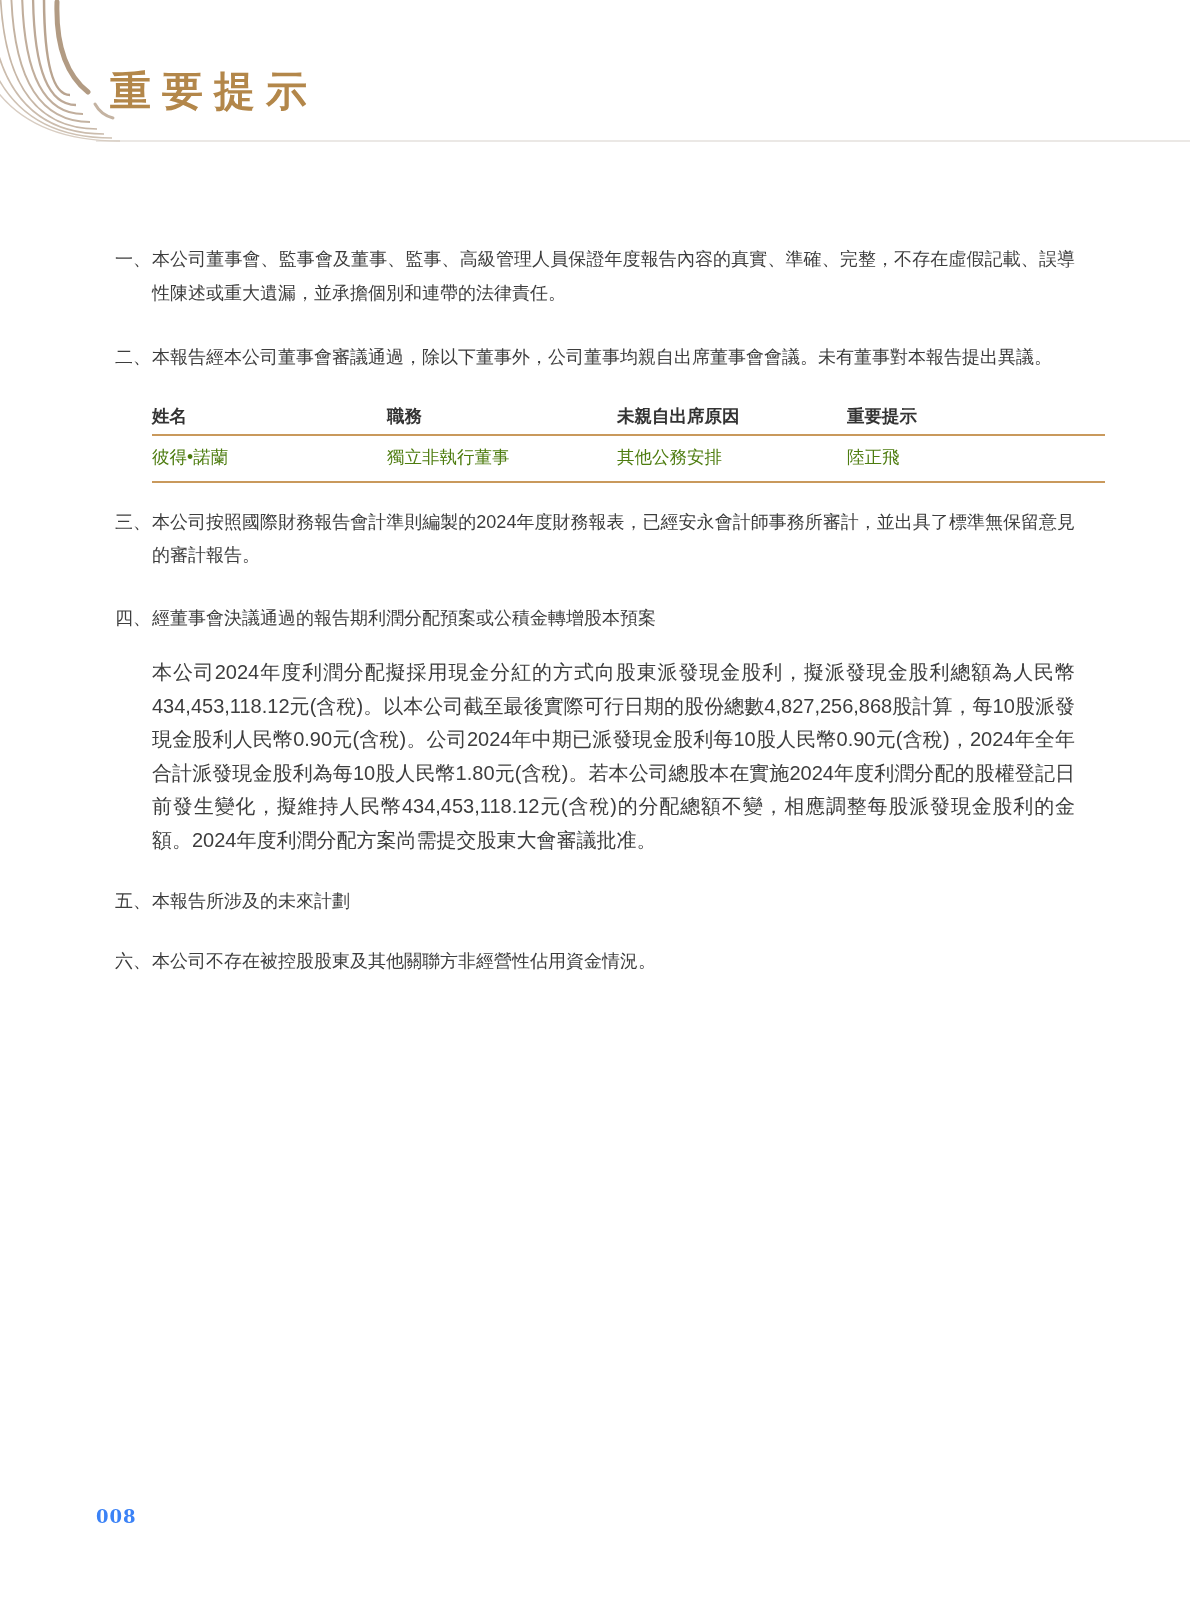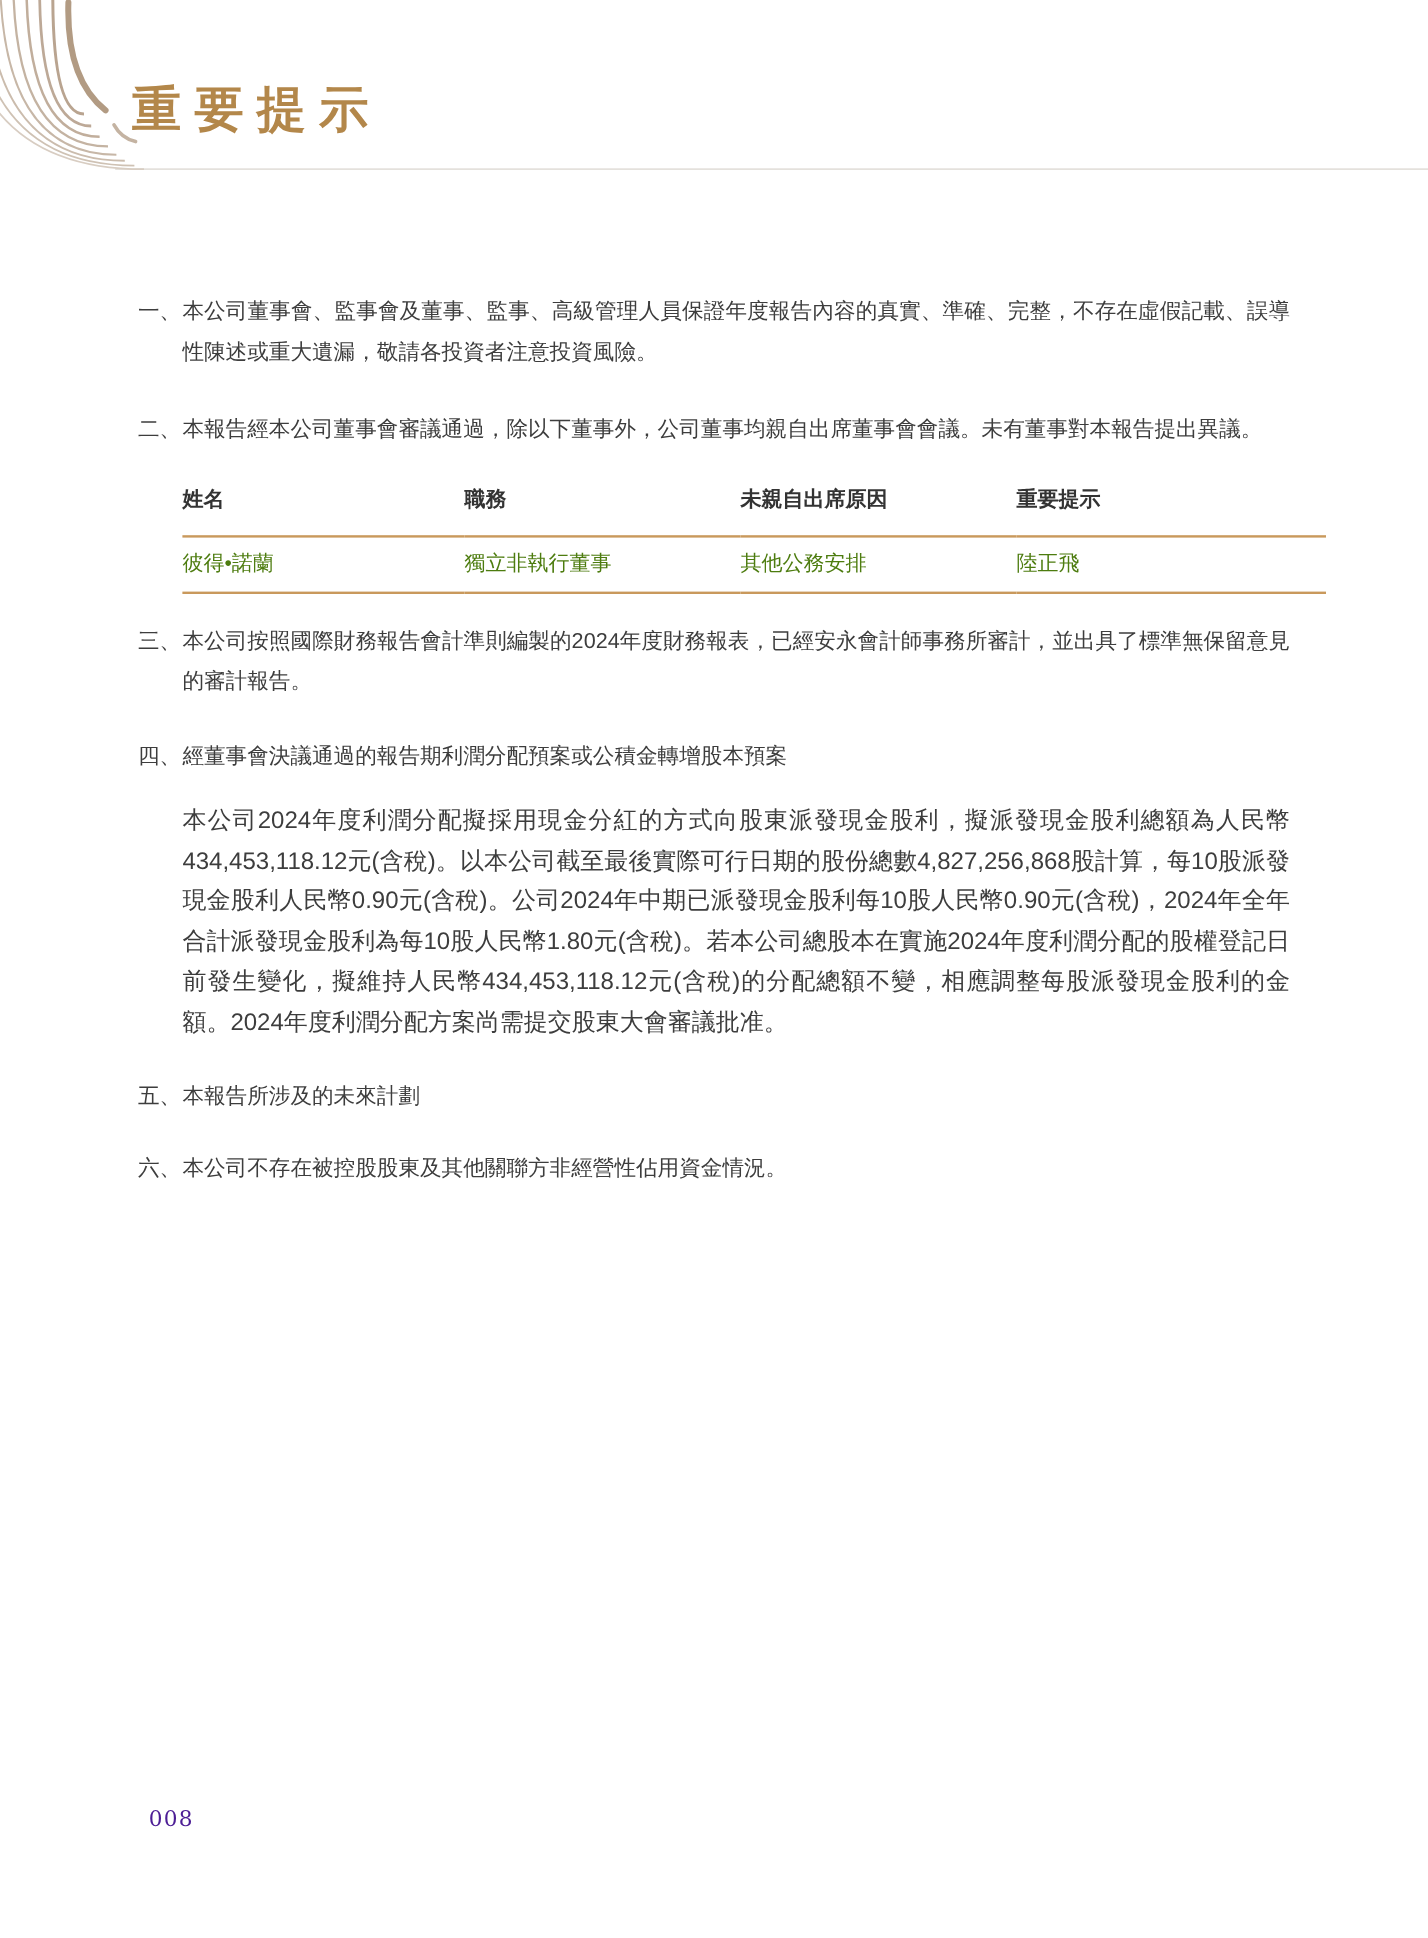--- a/index.html
+++ b/index.html
@@ -29,40 +29,40 @@
     text-align:justify;color:var(--text);
   }
   .section .num{width:37px;flex:none;}
   .section .body{flex:1;}
   #sec1{margin-top:122px;}
   #sec2{margin-top:31px;}
   .table-wrap{margin:23px -30px 0 37px;}
   table.n-table{width:100%;border-collapse:collapse;table-layout:fixed;}
   .n-table th{
     text-align:left;font-size:17.5px;font-weight:700;color:#333;
-    padding:6px 0 18px;border-bottom:2px solid var(--gold-rule);
+    padding:6px 0 6px;border-bottom:2px solid var(--gold-rule);
   }
   .n-table td{
     font-size:17.5px;color:#4d7c0f;
     padding:9px 0 12px;border-bottom:2px solid var(--gold-rule);
   }
   #sec3{margin-top:23px;}
   #sec4{margin-top:29px;}
   .para{
     margin-left:37px;font-size:20px;line-height:33.5px;
     text-align:justify;color:var(--text);
   }
   #para4{margin-top:21px;}
   #sec5{margin-top:28px;}
   #para5{margin-top:28px;}
   #sec6{margin-top:26px;}
   .footer{
-    position:absolute;left:124px;bottom:88px;
+    position:absolute;left:96px;bottom:88px;
     font-family:"DejaVu Serif","Liberation Serif",serif;
-    font-size:18px;color:#4c1d95;letter-spacing:1px;
+    font-size:18px;color:#3b82f6;letter-spacing:1px;font-weight:bold;
   }
 </style>
 </head>
 <body>
 
 <div class="header">
   <svg width="1190" height="150" viewBox="0 0 1190 150" aria-hidden="true">
     <g fill="none">
       <path d="M 96 141 H 1190" stroke="#e4e1dc" stroke-width="1.5"></path>
       <path d="M -36 -30 Q -36 141 120 141" stroke="#d8cdc2" stroke-width="1.4"></path>
@@ -77,21 +77,21 @@
       <path d="M 95 104 q 6 11 18 14" stroke="#c4b3a2" stroke-width="3" stroke-linecap="round"></path>
     </g>
   </svg>
   <div class="page-title">重要提示</div>
 </div>
 
 <div class="content">
 
   <div class="section" id="sec1">
     <span class="num">一、</span>
-    <span class="body">本公司董事會、監事會及董事、監事、高級管理人員保證年度報告內容的真實、準確、完整，不存在虛假記載、誤導性陳述或重大遺漏，敬請各投資者注意投資風險。</span>
+    <span class="body">本公司董事會、監事會及董事、監事、高級管理人員保證年度報告內容的真實、準確、完整，不存在虛假記載、誤導性陳述或重大遺漏，並承擔個別和連帶的法律責任。</span>
   </div>
 
   <div class="section" id="sec2">
     <span class="num">二、</span>
     <span class="body">本報告經本公司董事會審議通過，除以下董事外，公司董事均親自出席董事會會議。未有董事對本報告提出異議。</span>
   </div>
 
   <div class="table-wrap">
     <table class="n-table">
       <colgroup>

